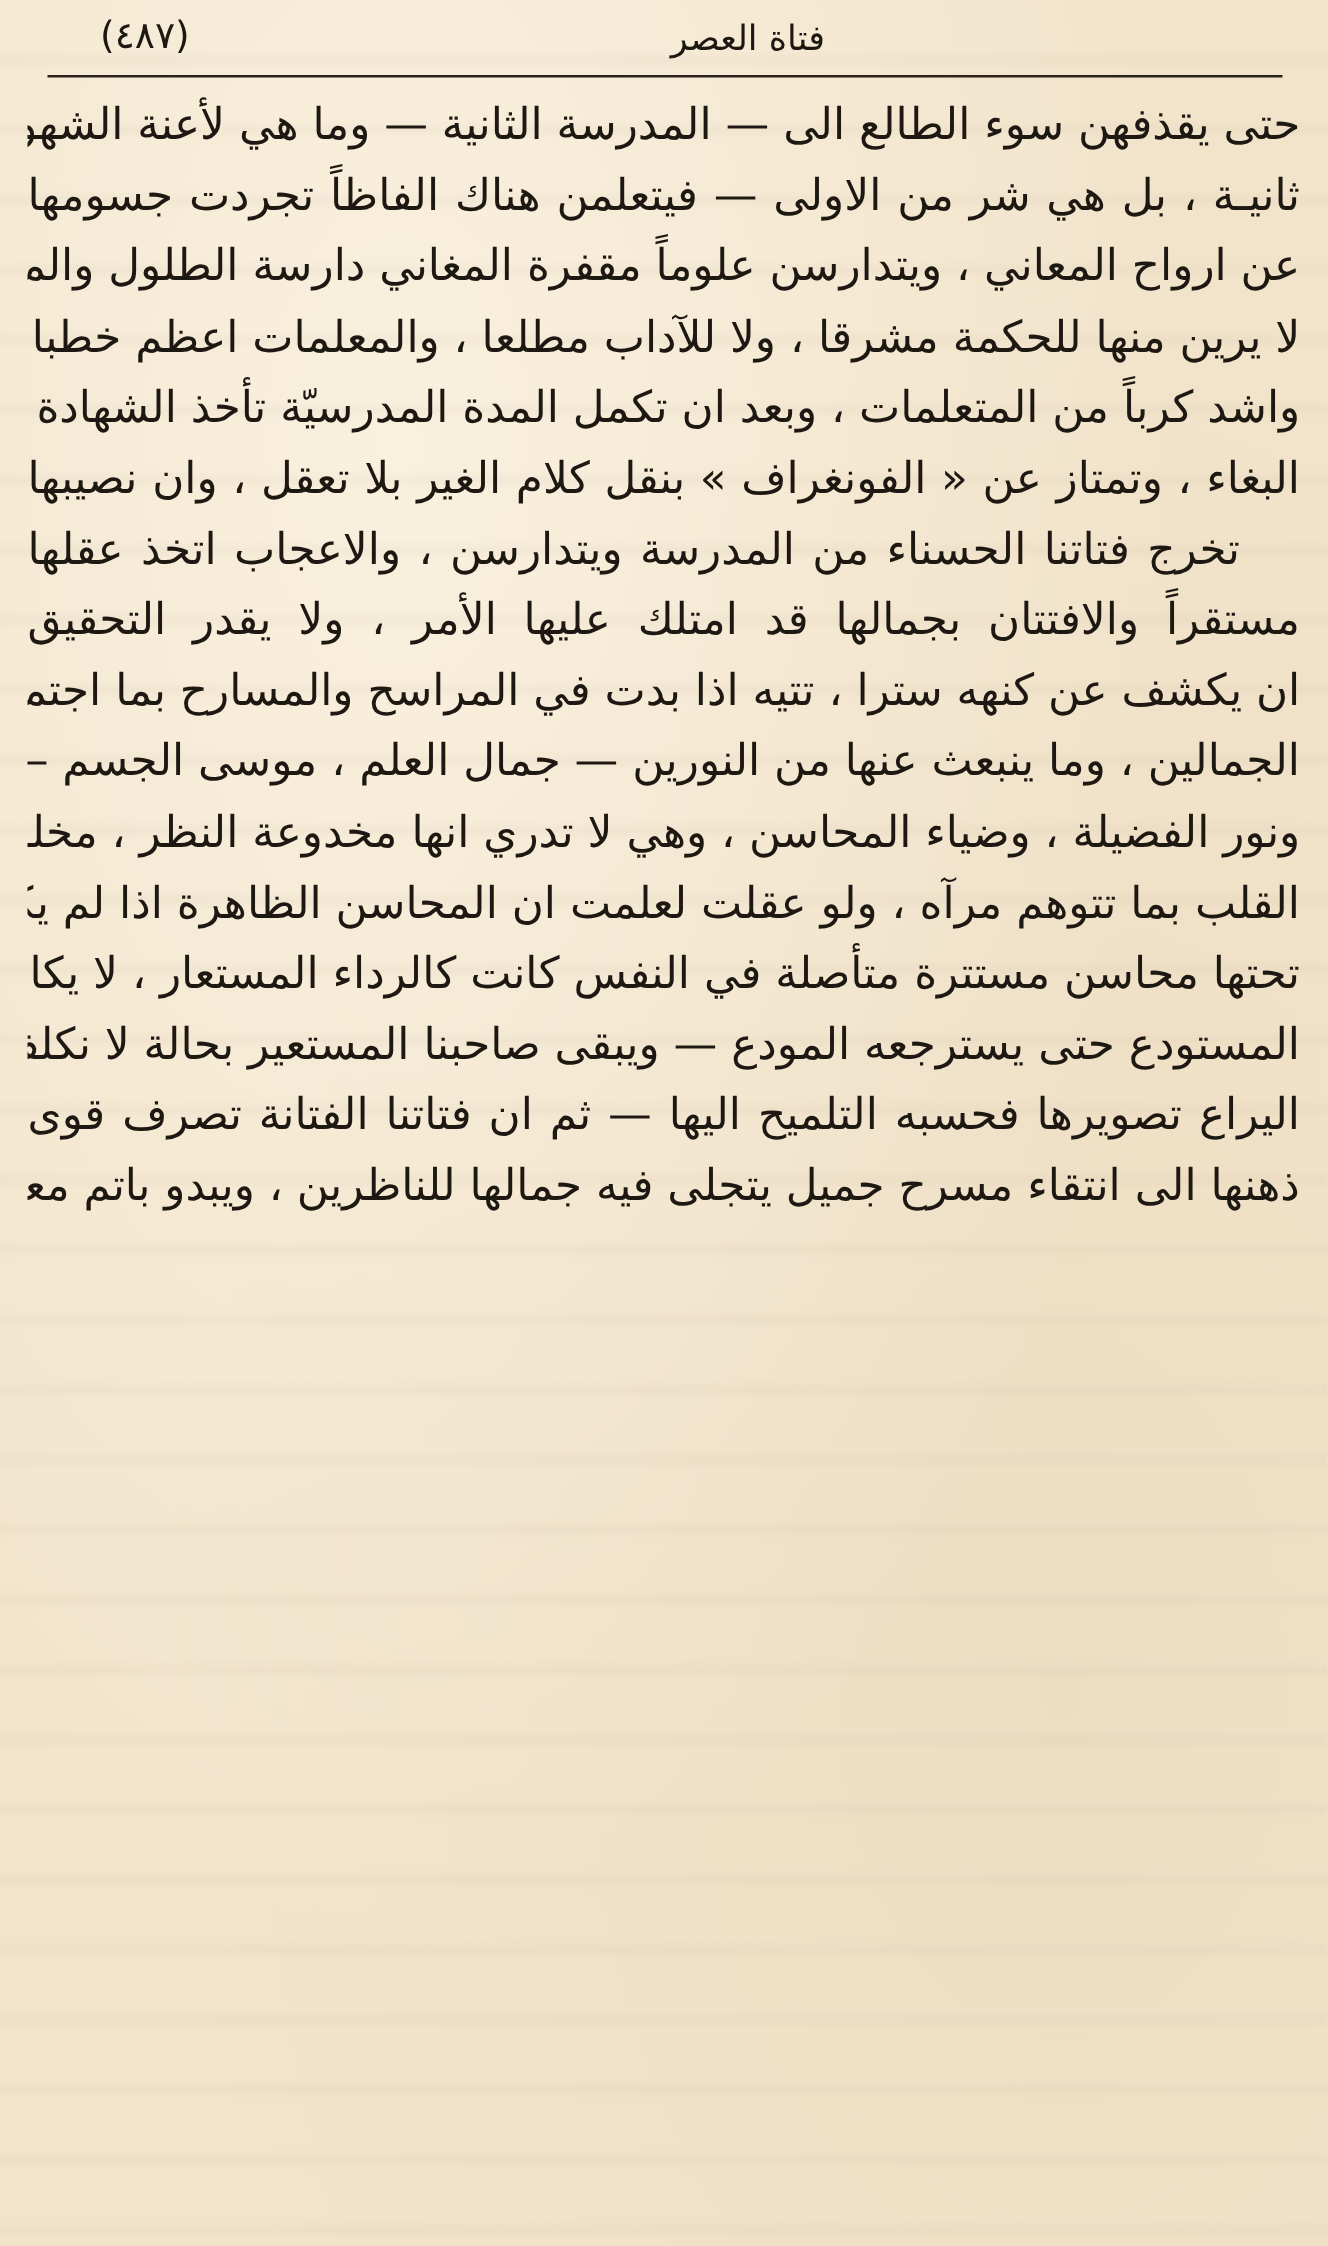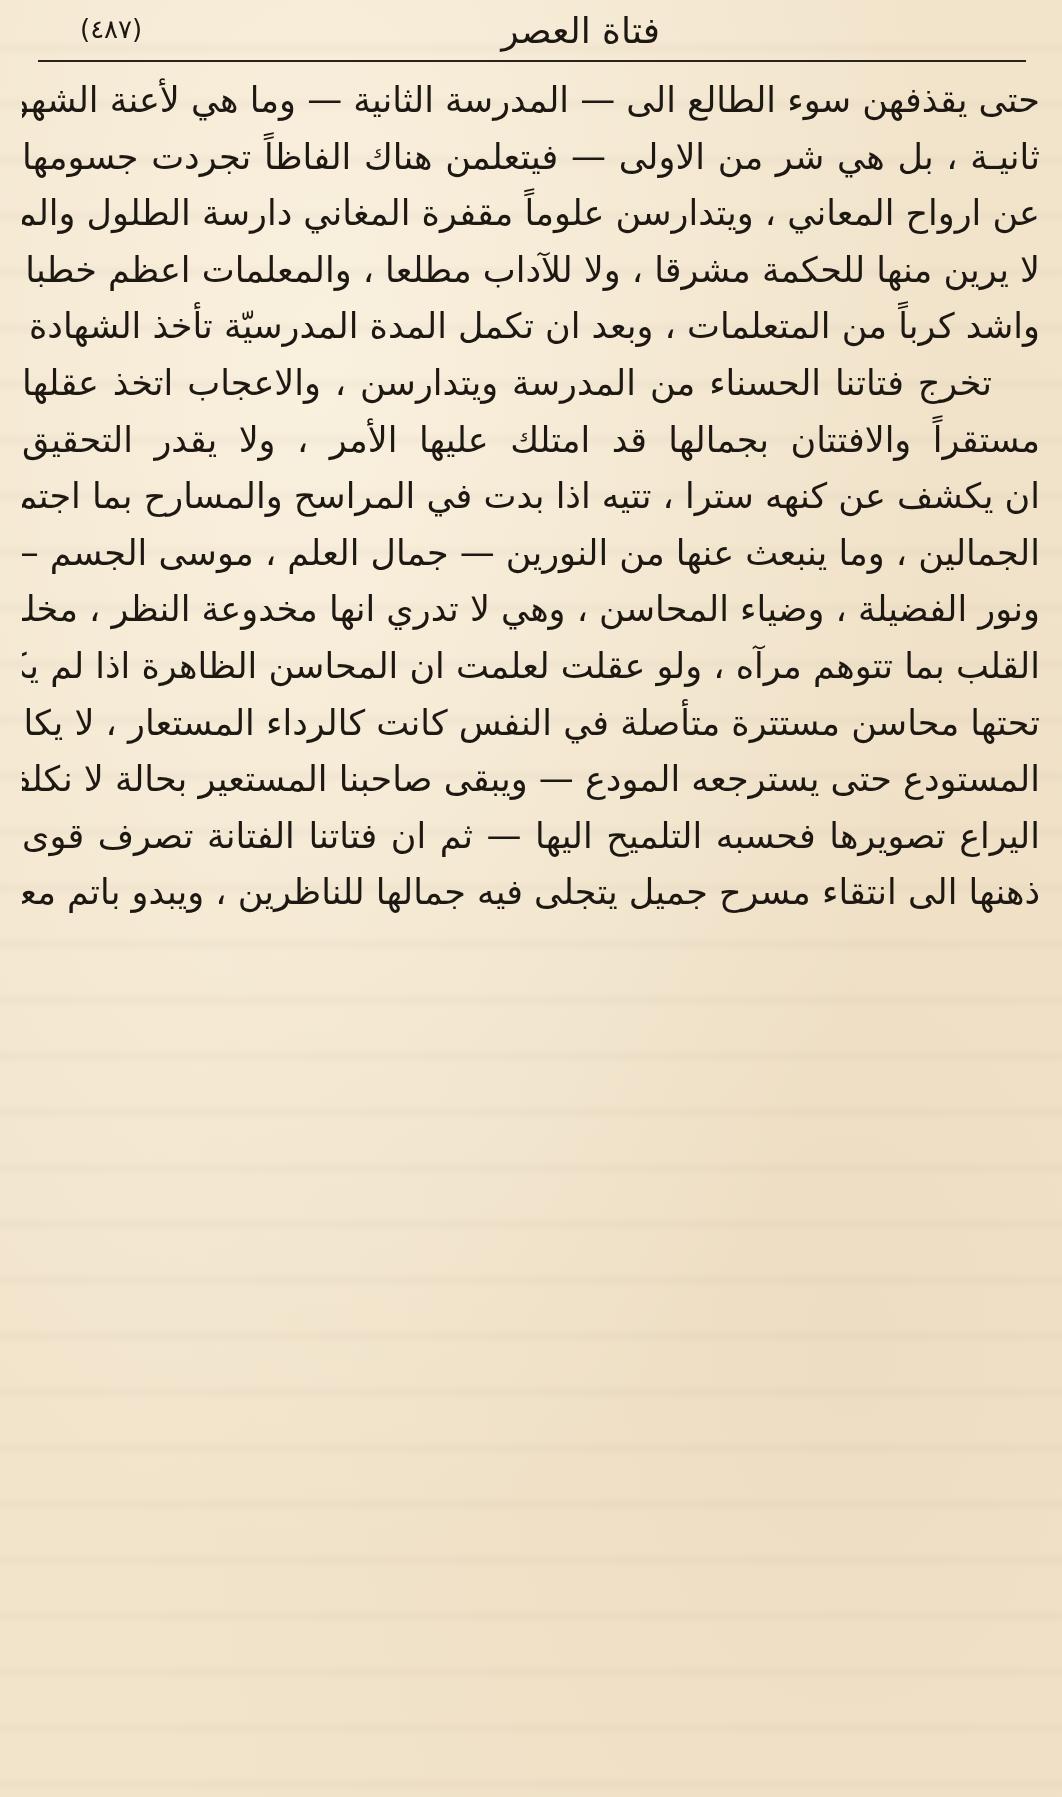--- a/index.html
+++ b/index.html
@@ -31,29 +31,29 @@
       left: 40px;
       top: 8px;
       width: 990px;
       height: 44px;
       direction: rtl;
     }
     .header .title {
       position: absolute;
       right: 370px;
       top: 6px;
-      font-size: 36px;
+      font-size: 28px;
       line-height: 34px;
       font-weight: normal;
     }
     .header .page-num {
       position: absolute;
       left: 40px;
       top: 2px;
-      font-size: 26px;
+      font-size: 30px;
       line-height: 38px;
       letter-spacing: 2px;
       direction: ltr;
     }
     .rule {
       position: absolute;
       left: 38px;
       top: 60px;
       width: 988px;
       height: 0;
@@ -106,20 +106,21 @@
   </div>
 
   <div class="rule"></div>
 
   <div class="body-text">
     <span class="line">حتى يقذفهن سوء الطالع الى — المدرسة الثانية — وما هي لأعنة الشهوات</span>
     <span class="line">ثانيـة ، بل هي شر من الاولى — فيتعلمن هناك الفاظاً تجردت جسومها</span>
     <span class="line">عن ارواح المعاني ، ويتدارسن علوماً مقفرة المغاني دارسة الطلول والمباني ،</span>
     <span class="line">لا يرين منها للحكمة مشرقا ، ولا للآداب مطلعا ، والمعلمات اعظم خطبا ،</span>
     <span class="line">واشد كرباً من المتعلمات ، وبعد ان تكمل المدة المدرسيّة تأخذ الشهادة ،</span>
+    <span class="line">البغاء ، وتمتاز عن « الفونغراف » بنقل كلام الغير بلا تعقل ، وان نصيبها</span>
     <span class="line indent">تخرج فتاتنا الحسناء من المدرسة ويتدارسن ، والاعجاب اتخذ عقلها</span>
     <span class="line">مستقراً والافتتان بجمالها قد امتلك عليها الأمر ، ولا يقدر التحقيق</span>
     <span class="line">ان يكشف عن كنهه سترا ، تتيه اذا بدت في المراسح والمسارح بما اجتمع فيها من</span>
     <span class="line">الجمالين ، وما ينبعث عنها من النورين — جمال العلم ، موسى الجسم —</span>
     <span class="line">ونور الفضيلة ، وضياء المحاسن ، وهي لا تدري انها مخدوعة النظر ، مخلوبة</span>
     <span class="line">القلب بما تتوهم مرآه ، ولو عقلت لعلمت ان المحاسن الظاهرة اذا لم يكن</span>
     <span class="line">تحتها محاسن مستترة متأصلة في النفس كانت كالرداء المستعار ، لا يكاد يلبسه</span>
     <span class="line">المستودع حتى يسترجعه المودع — ويبقى صاحبنا المستعير بحالة لا نكلف</span>
     <span class="line">اليراع تصويرها فحسبه التلميح اليها — ثم ان فتاتنا الفتانة تصرف قوى</span>
     <span class="line">ذهنها الى انتقاء مسرح جميل يتجلى فيه جمالها للناظرين ، ويبدو باتم معانيه .</span>

